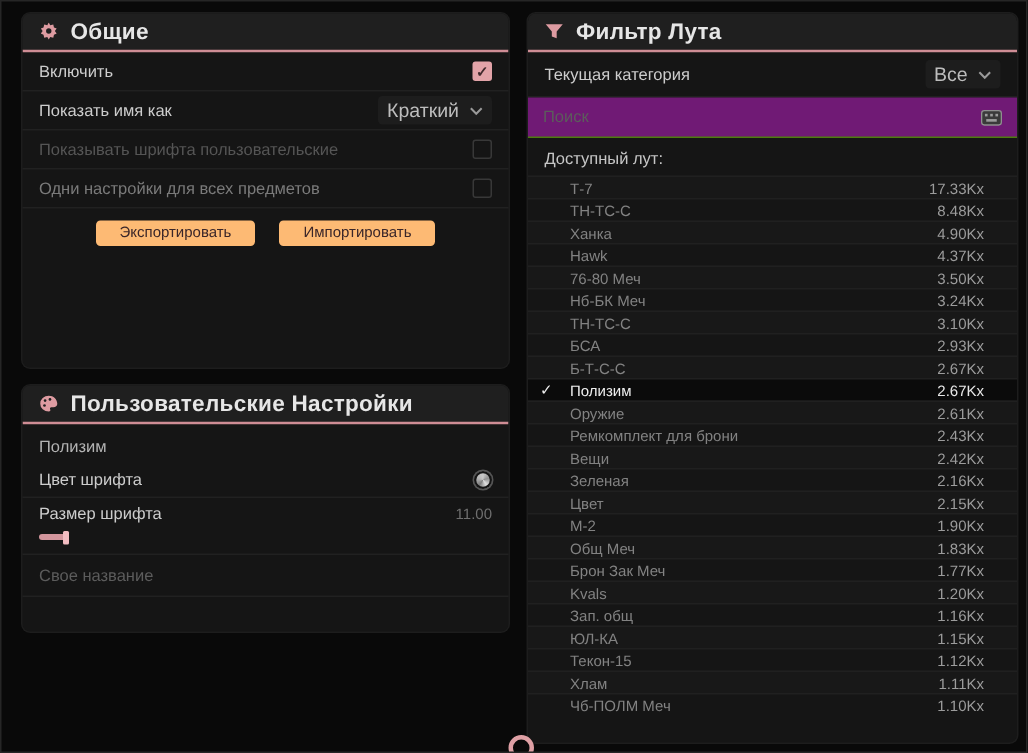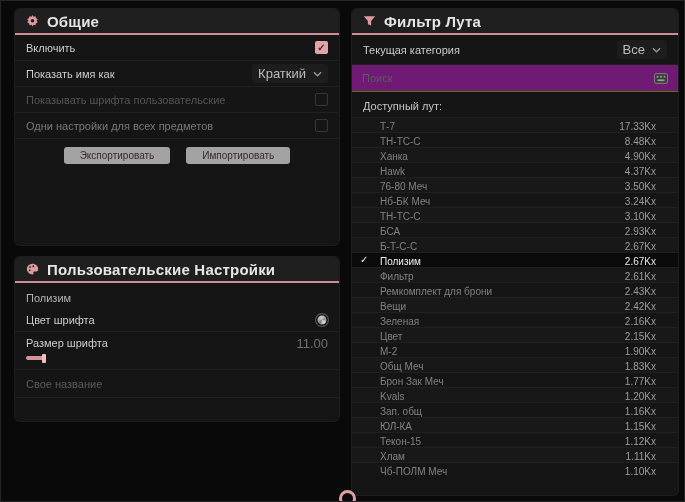--- a/index.html
+++ b/index.html
@@ -52,39 +52,39 @@
   .select {
     display:flex; align-items:center; gap:7px;
     background:#1d1d1d; border-radius:3px;
     padding:2px 6px;
     color:#bdbdbd; font-size:13px;
   }
   .chev { width:9px; height:6px; display:inline-flex; }
 
   .btn-row { display:flex; justify-content:center; gap:16px; padding:8px 0 6px; }
   .pink-btn {
-    background:#a3a3a3; color:#3a2629;
+    background:#fdba74; color:#3a2629;
     font-size:10px; font-family:"Liberation Sans",sans-serif;
     border:none; border-radius:3px;
     padding:3px 16px; cursor:pointer;
   }
 
   
   .item-name-label { font-size:11px; color:#b3b3b3; padding:9px 11px 4px; }
   .color-wheel {
     width:12px; height:12px; border-radius:50%;
     background:conic-gradient(#c9c9c9,#8f8f8f,#e0e0e0,#7d7d7d,#b5b5b5,#c9c9c9);
     box-shadow:inset 0 0 0 1.5px #151515, 0 0 0 1px #555;
   }
   .slider-wrap { padding:0 11px 7px; border-bottom:1px solid #212121; }
   .slider-row { border-bottom:none; padding:0; min-height:22px; }
   .slider-track { display:flex; align-items:center; height:8px; }
   .slider-fill { width:16px; height:4px; background:#d2959c; border-radius:2px 0 0 2px; }
   .slider-handle { width:4px; height:9px; background:#f2bcc1; border-radius:1px; }
-  .value-dim { color:#6f6f6f; font-size:13px; }
+  .value-dim { color:#6f6f6f; font-size:10px; }
 
   .text-input {
     width:100%; background:transparent; border:none; outline:none;
     color:#cdcdcd; font-size:11px; font-family:"Liberation Sans",sans-serif;
   }
   .text-input::placeholder { color:#5c5c5c; }
 
   
   .search-row {
     display:flex; align-items:center; justify-content:space-between;
@@ -302,21 +302,21 @@
   </div>
 
   <div class="loot-row selected">
     <span class="check">✓</span>
     <span class="nm">Полизим</span>
     <span class="ct">2.67Kx</span>
   </div>
 
   <div class="loot-row">
     <span class="check"></span>
-    <span class="nm">Фильтр</span>
+    <span class="nm">Оружие</span>
     <span class="ct">2.61Kx</span>
   </div>
 
   <div class="loot-row">
     <span class="check"></span>
     <span class="nm">Ремкомплект для брони</span>
     <span class="ct">2.43Kx</span>
   </div>
 
   <div class="loot-row">

